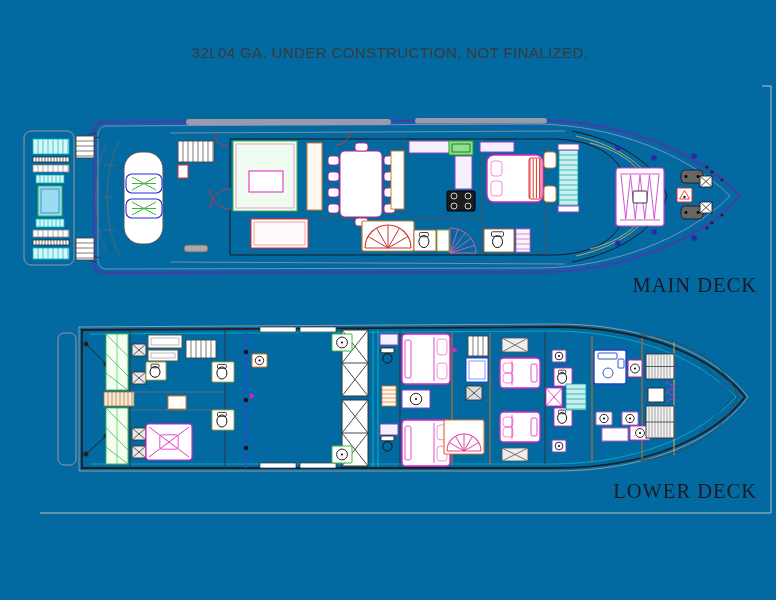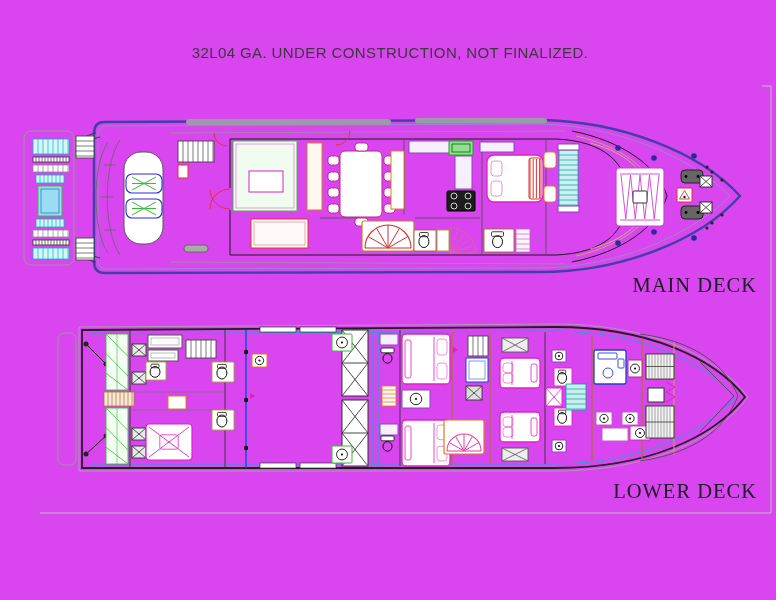--- a/index.html
+++ b/index.html
@@ -1,16 +1,16 @@
 <!DOCTYPE html>
 <html><head>
 <meta charset="utf-8">
 <style>
   html,body{margin:0;padding:0;background:#ffffff;}
-  .canvas{position:relative;width:776px;height:600px;background:#d946ef;overflow:hidden;}
+  .canvas{position:relative;width:776px;height:600px;background:#0369a1;overflow:hidden;}
   svg{position:absolute;left:0;top:0;}
   .title-text{font-family:"Liberation Sans",sans-serif;font-size:15px;fill:#3a3a3a;letter-spacing:.4px;}
   .deck-label{font-family:"Liberation Serif",serif;font-size:20.5px;fill:#1a1a24;letter-spacing:1px;}
 </style>
 </head>
 <body>
 
 <div class="canvas">
 <svg width="776" height="600" viewBox="0 0 776 600">
 

